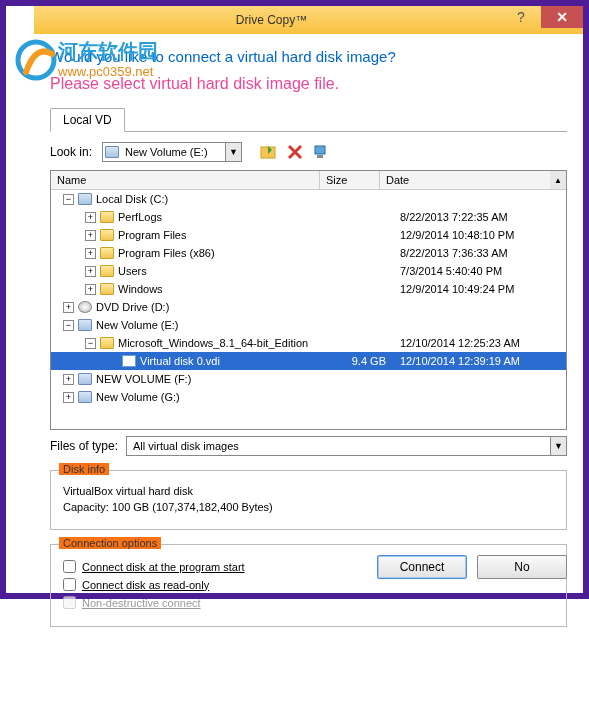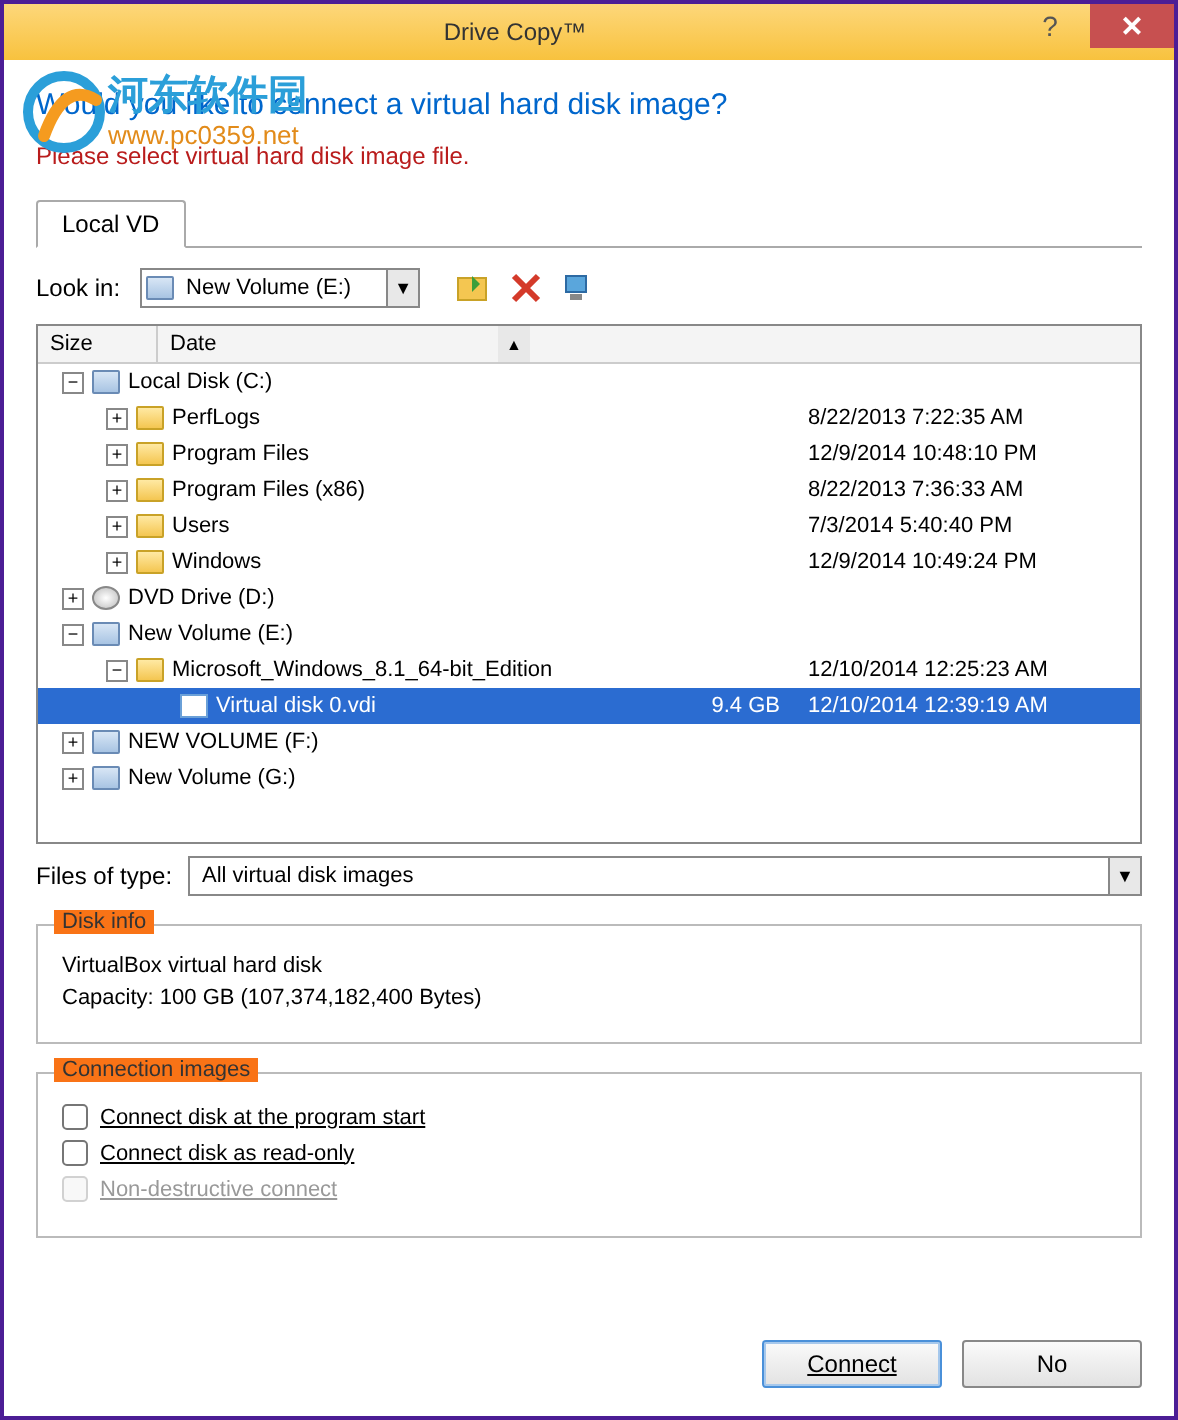--- a/index.html
+++ b/index.html
@@ -1,28 +1,28 @@
 <!DOCTYPE html>
 <html><head>
 <meta charset="utf-8">
 <style>
 * { box-sizing: border-box; margin: 0; padding: 0; }
 body { font-family: "Segoe UI", Tahoma, sans-serif; font-size: 12px; background: #fff; width: 589px; height: 710px; overflow: hidden; }
-.window { width: 589px; height: 710px; border: 2px solid #4c1d95; background: #fff; position: relative; }
+.window { width: 589px; height: 599px; border: 6px solid #4c1d95; background: #fff; position: relative; padding-left: 28px; }
 .titlebar { height: 28px; background: linear-gradient(#fdd77a, #f8c23e); display: flex; align-items: center; padding: 0 0 0 8px; }
 .title-text { flex: 1; text-align: center; color: #333; font-size: 12px; }
 .title-btns { display: flex; height: 100%; }
 .title-btn { width: 40px; height: 22px; display: flex; align-items: center; justify-content: center; font-size: 14px; }
 .title-btn.help { color: #555; }
 .title-btn.close { background: #c75050; color: #fff; width: 42px; font-weight: bold; }
 .content { padding: 14px 16px 0 16px; }
 .watermark { position: absolute; top: 30px; left: 8px; z-index: 10; pointer-events: none; }
 .watermark svg { width: 180px; height: 48px; }
 .heading { color: #0066cc; font-size: 15px; font-weight: normal; margin-bottom: 10px; position: relative; }
-.subtext { color: #b91c1c; font-size: 12px; margin-bottom: 14px; }
+.subtext { color: #ec4899; font-size: 16px; margin-bottom: 14px; }
 .tab-row { border-bottom: 1px solid #aaa; margin-bottom: 10px; }
 .tab { display: inline-block; padding: 4px 12px; border: 1px solid #aaa; border-bottom: 1px solid #fff; background: #fff; position: relative; top: 1px; font-size: 12px; border-radius: 2px 2px 0 0; }
 .lookin-row { display: flex; align-items: center; gap: 10px; margin-bottom: 8px; }
 .lookin-row label { }
 .combo { display: flex; align-items: center; border: 1px solid #888; height: 20px; width: 140px; background: #fff; }
 .combo-icon { width: 16px; height: 16px; margin: 0 2px; }
 .combo-text { flex: 1; font-size: 11px; padding-left: 2px; }
 .combo-arrow { width: 16px; height: 18px; background: #e8e8e8; border-left: 1px solid #888; display: flex; align-items: center; justify-content: center; font-size: 9px; }
 .toolbar-icons { display: flex; gap: 8px; margin-left: 8px; }
 .tool-icon { width: 18px; height: 16px; display: flex; align-items: center; justify-content: center; }
@@ -51,21 +51,21 @@
 .filetype-combo { flex: 1; border: 1px solid #888; height: 20px; display: flex; align-items: center; padding-left: 6px; font-size: 11px; background:#fff; }
 .filetype-combo .combo-arrow { margin-left:auto; }
 .group-box { border: 1px solid #bbb; margin-top: 14px; padding: 10px 12px 12px 12px; position: relative; }
 .group-title { position: absolute; top: -8px; left: 8px; background: #f97316; padding: 0 4px; font-size: 11px; color: #333; }
 .info-line { font-size: 11px; margin: 4px 0; }
 .checkbox-row { display: flex; align-items: center; gap: 6px; margin: 5px 0; font-size: 11px; text-decoration: underline; }
 .checkbox-row input { width: 13px; height: 13px; }
 .checkbox-row.disabled { color: #999; }
 .button-row { position: absolute; bottom: 14px; right: 16px; display: flex; gap: 10px; }
 .btn { width: 90px; height: 24px; border: 1px solid #888; background: linear-gradient(#fafafa, #e2e2e2); font-size: 12px; text-align: center; line-height: 22px; border-radius: 2px; }
-.btn.default { border: 1px solid #4a90d9; box-shadow: 0 0 0 1px #a6c8ec inset; text-decoration: underline; }
+.btn.default { border: 1px solid #4a90d9; box-shadow: 0 0 0 1px #a6c8ec inset; }
 </style>
 </head>
 <body>
 
 <div class="window">
   <div class="titlebar">
     <span class="title-text">Drive Copy™</span>
     <div class="title-btns">
       <div class="title-btn help">?</div>
       <div class="title-btn close">✕</div>
@@ -112,20 +112,21 @@
           <svg width="16" height="16">
               <rect x="2" y="2" width="10" height="8" fill="#5aa6dc" stroke="#2d6aa3"></rect>
               <rect x="4" y="11" width="6" height="3" fill="#888"></rect>
             </svg>
         </div>
       </div>
     </div>
 
     <div class="file-list-box">
       <div class="list-header">
+        <div class="col col-name">Name</div>
         <div class="col col-size">Size</div>
         <div class="col col-date">Date</div>
         <div class="col-scroll">▲</div>
       </div>
       <div class="list-body" id="list-body">
           <div class="tree-row">
             <div class="tree-cell-name">
               <span class="indent" style="width: 12px;"></span>
               <span class="expander">−</span>
               <span class="f-icon disk-icon"></span>
@@ -255,21 +256,21 @@
       </div>
     </div>
 
     <div class="group-box">
       <div class="group-title">Disk info</div>
       <div class="info-line">VirtualBox virtual hard disk</div>
       <div class="info-line">Capacity:   100 GB (107,374,182,400 Bytes)</div>
     </div>
 
     <div class="group-box">
-      <div class="group-title">Connection images</div>
+      <div class="group-title">Connection options</div>
       <div class="checkbox-row">
         <input type="checkbox" style="">
         <span>Connect disk at the program start</span>
       </div>
       <div class="checkbox-row">
         <input type="checkbox" style="">
         <span>Connect disk as read-only</span>
       </div>
       <div class="checkbox-row disabled">
         <input type="checkbox" disabled="" style="">

